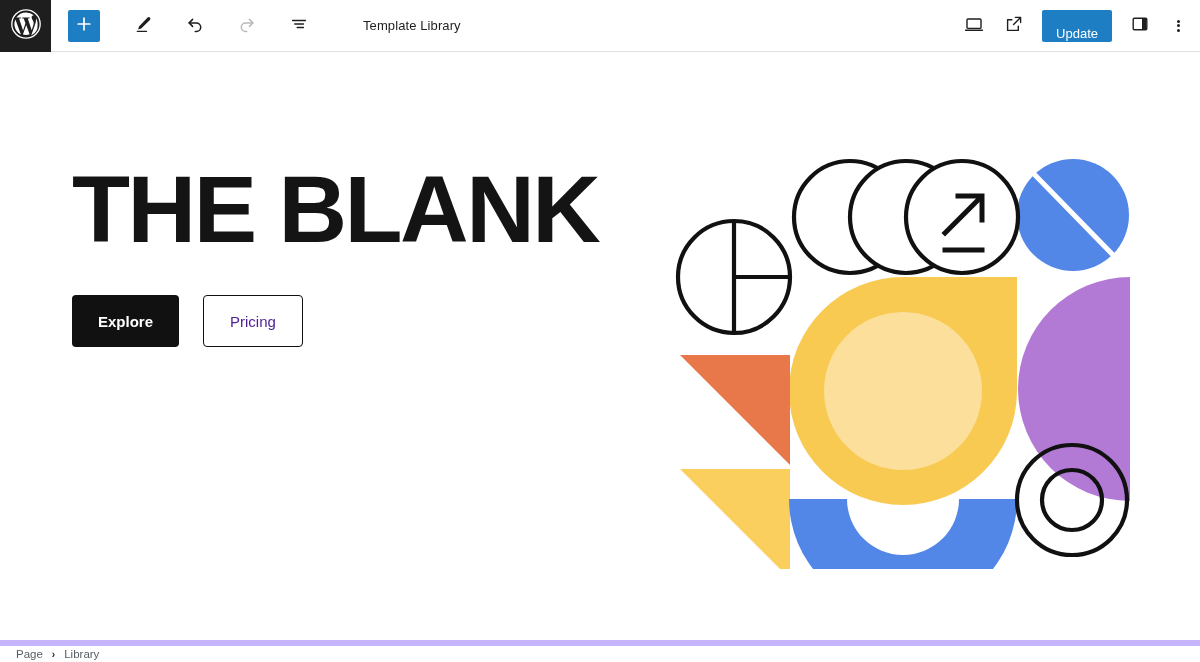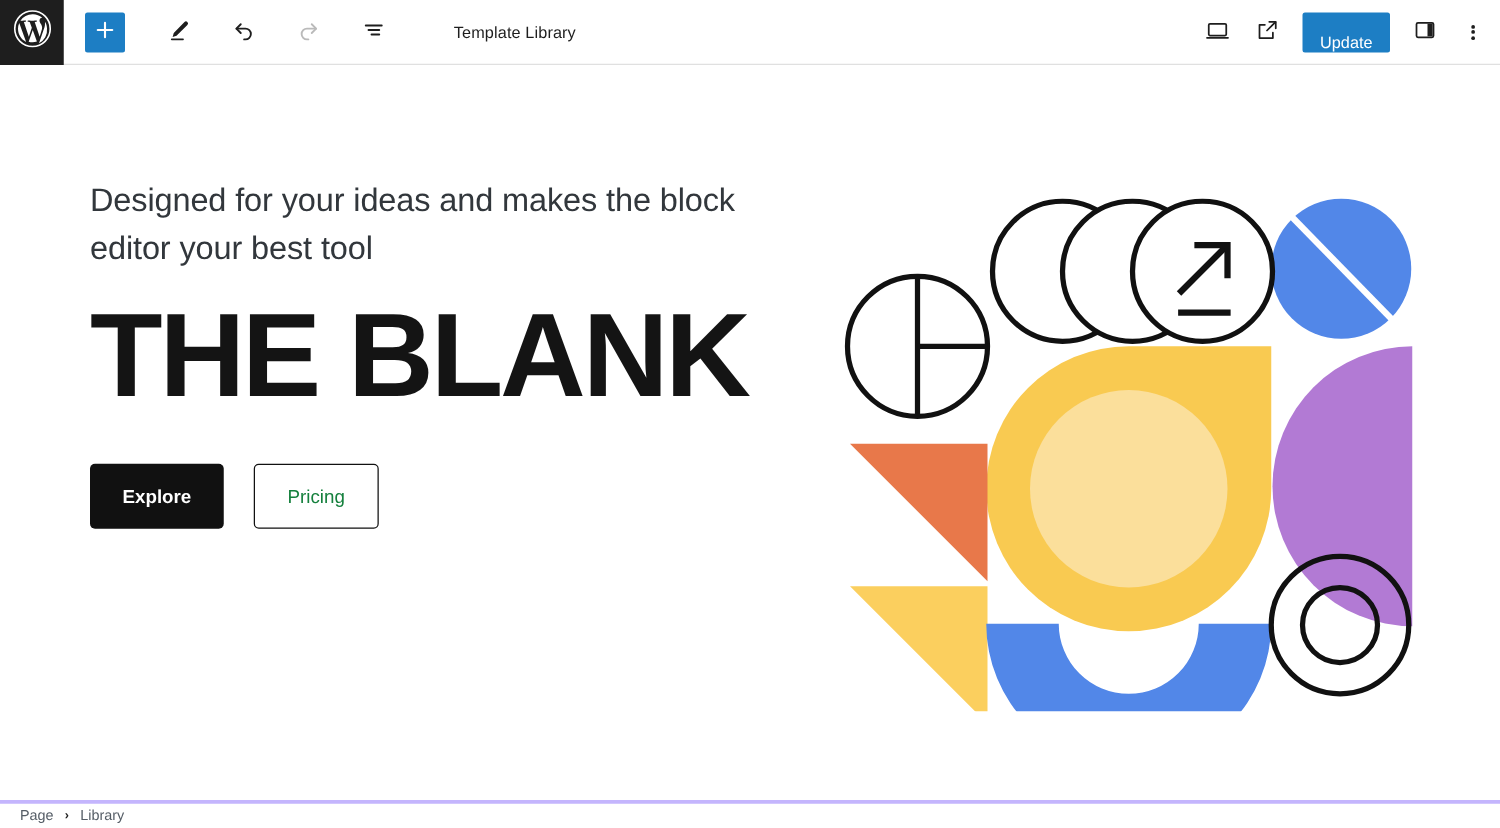--- a/index.html
+++ b/index.html
@@ -84,41 +84,41 @@
   .cta-row { margin-top: 40px; display: flex; gap: 24px; }
   .btn-solid {
     background: #111111; color: #ffffff;
     font-size: 15px; font-weight: 700;
     border: none; border-radius: 4px;
     padding: 4px 26px; height: 52px;
     cursor: pointer;
     font-family: "Liberation Sans", sans-serif;
   }
   .btn-outline {
-    background: #ffffff; color: #15803d;
+    background: #ffffff; color: #4c1d95;
     font-size: 15px; font-weight: 400;
     border: 1.5px solid #111111; border-radius: 4px;
     padding: 0 26px; height: 52px;
     cursor: pointer;
     font-family: "Liberation Sans", sans-serif;
   }
 
   
   .graphic {
     position: absolute; left: 668px; top: 55px;
     width: 462px; height: 462px;
   }
   .graphic svg { display: block; width: 462px; height: 462px; }
 
   
   .footer {
     position: absolute; left: 0; top: 640px;
     width: 1200px; height: 22px;
     background: #ffffff;
-    border-top: 3px solid #c4b5fd;
+    border-top: 6px solid #c4b5fd;
     display: flex; align-items: center;
     padding-left: 16px;
   }
   .crumb { font-size: 11.5px; color: #555d66; cursor: pointer; }
   .crumb-sep { font-size: 10px; color: #1e1e1e; margin: 0 9px; font-weight: 700; }
 </style>
 </head>
 <body>
 
 <div class="toolbar">
@@ -219,21 +219,20 @@
           <i></i>
       </span>
     </div>
   </div>
 </div>
 
 <div class="canvas">
   <div class="hero">
 
     <div class="hero-text">
-      <div class="lede">Designed for your ideas and makes the block editor your best tool</div>
       <div class="display">
         <div>THE BLANK</div>
       </div>
       <div class="cta-row">
         <button class="btn-solid">Explore</button>
         <button class="btn-outline">Pricing</button>
       </div>
     </div>
 
     <div class="graphic">

